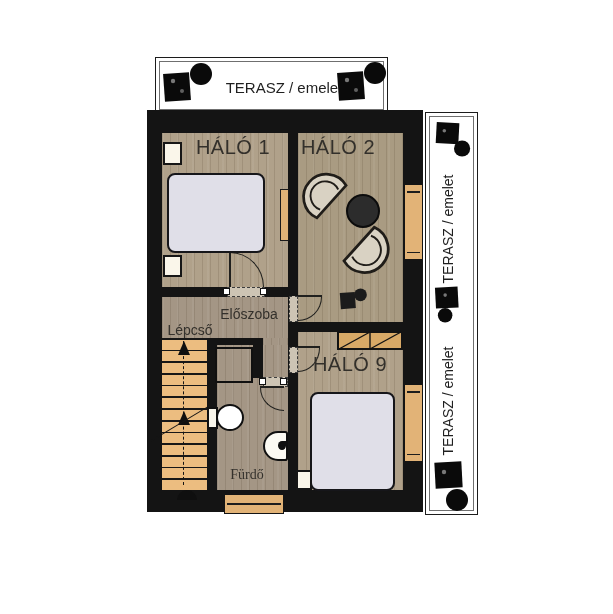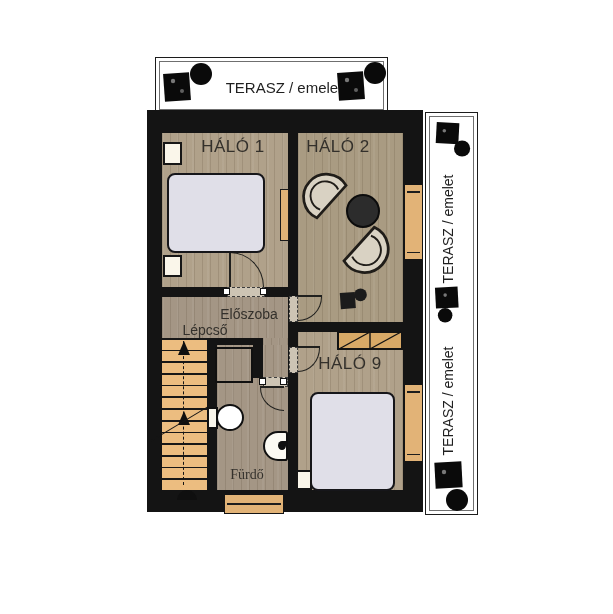--- a/index.html
+++ b/index.html
@@ -46,21 +46,21 @@
   .sink-tap{position:absolute;background:#101010;border-radius:50% 0 50% 50%;}
   
   .stairs{position:absolute;background-color:#ecbd80;
     background-image:repeating-linear-gradient(180deg,#171717 0 1.7px,rgba(0,0,0,0) 1.7px 11.7px);}
   .stair-dash{position:absolute;border-left:1.6px dashed #151515;}
   .stair-arrow{position:absolute;width:0;height:0;border-left:6px solid transparent;border-right:6px solid transparent;border-bottom:14px solid #0f0f0f;}
   .stair-break{position:absolute;height:0;border-top:1.6px solid #151515;transform-origin:0 0;}
   .halfdisc{position:absolute;background:#0f0f0f;border-radius:10px 10px 0 0;}
   
   .room-label{position:absolute;transform:translate(-50%,-50%);color:#33302b;white-space:nowrap;}
-  .room-label.big{font-size:17px;letter-spacing:.5px;}
+  .room-label.big{font-size:20px;letter-spacing:.5px;}
   .room-label.small{font-size:14px;}
   
   .watermark{position:absolute;left:76px;top:263px;font-size:60px;font-weight:bold;
     letter-spacing:-2px;color:rgba(187,187,187,.85);z-index:50;pointer-events:none;white-space:nowrap;}
   svg{display:block;}
 </style>
 </head>
 <body>
 
 <div class="canvas">
@@ -181,17 +181,17 @@
   <div class="shower" style="left:215px;top:347px;width:38px;height:36px;"></div>
   <div class="toilet-cistern" style="left:207px;top:407px;width:11px;height:22px;"></div>
   <div class="toilet-bowl" style="left:216px;top:404px;width:28px;height:27px;"></div>
   <div class="sink" style="left:263px;top:431px;width:25px;height:30px;"></div>
   <div class="sink-tap" style="left:278px;top:441px;width:8px;height:9px;"></div>
 
   <div class="room-label big" style="left:233px;top:147px;">HÁLÓ 1</div>
   <div class="room-label big" style="left:338px;top:147px;">HÁLÓ 2</div>
   <div class="room-label big" style="left:350px;top:364px;">HÁLÓ 9</div>
   <div class="room-label small" style="left:249px;top:314px;">Előszoba</div>
-  <div class="room-label small" style="left:205px;top:330px;text-align:right;">Lépcső</div>
+  <div class="room-label small" style="left:190px;top:330px;text-align:right;">Lépcső</div>
   <div class="room-label small" style="left:247px;top:475px;font-family:Liberation Serif, serif;">Fürdő</div>
 
 
 </div>
 
 </body></html>

